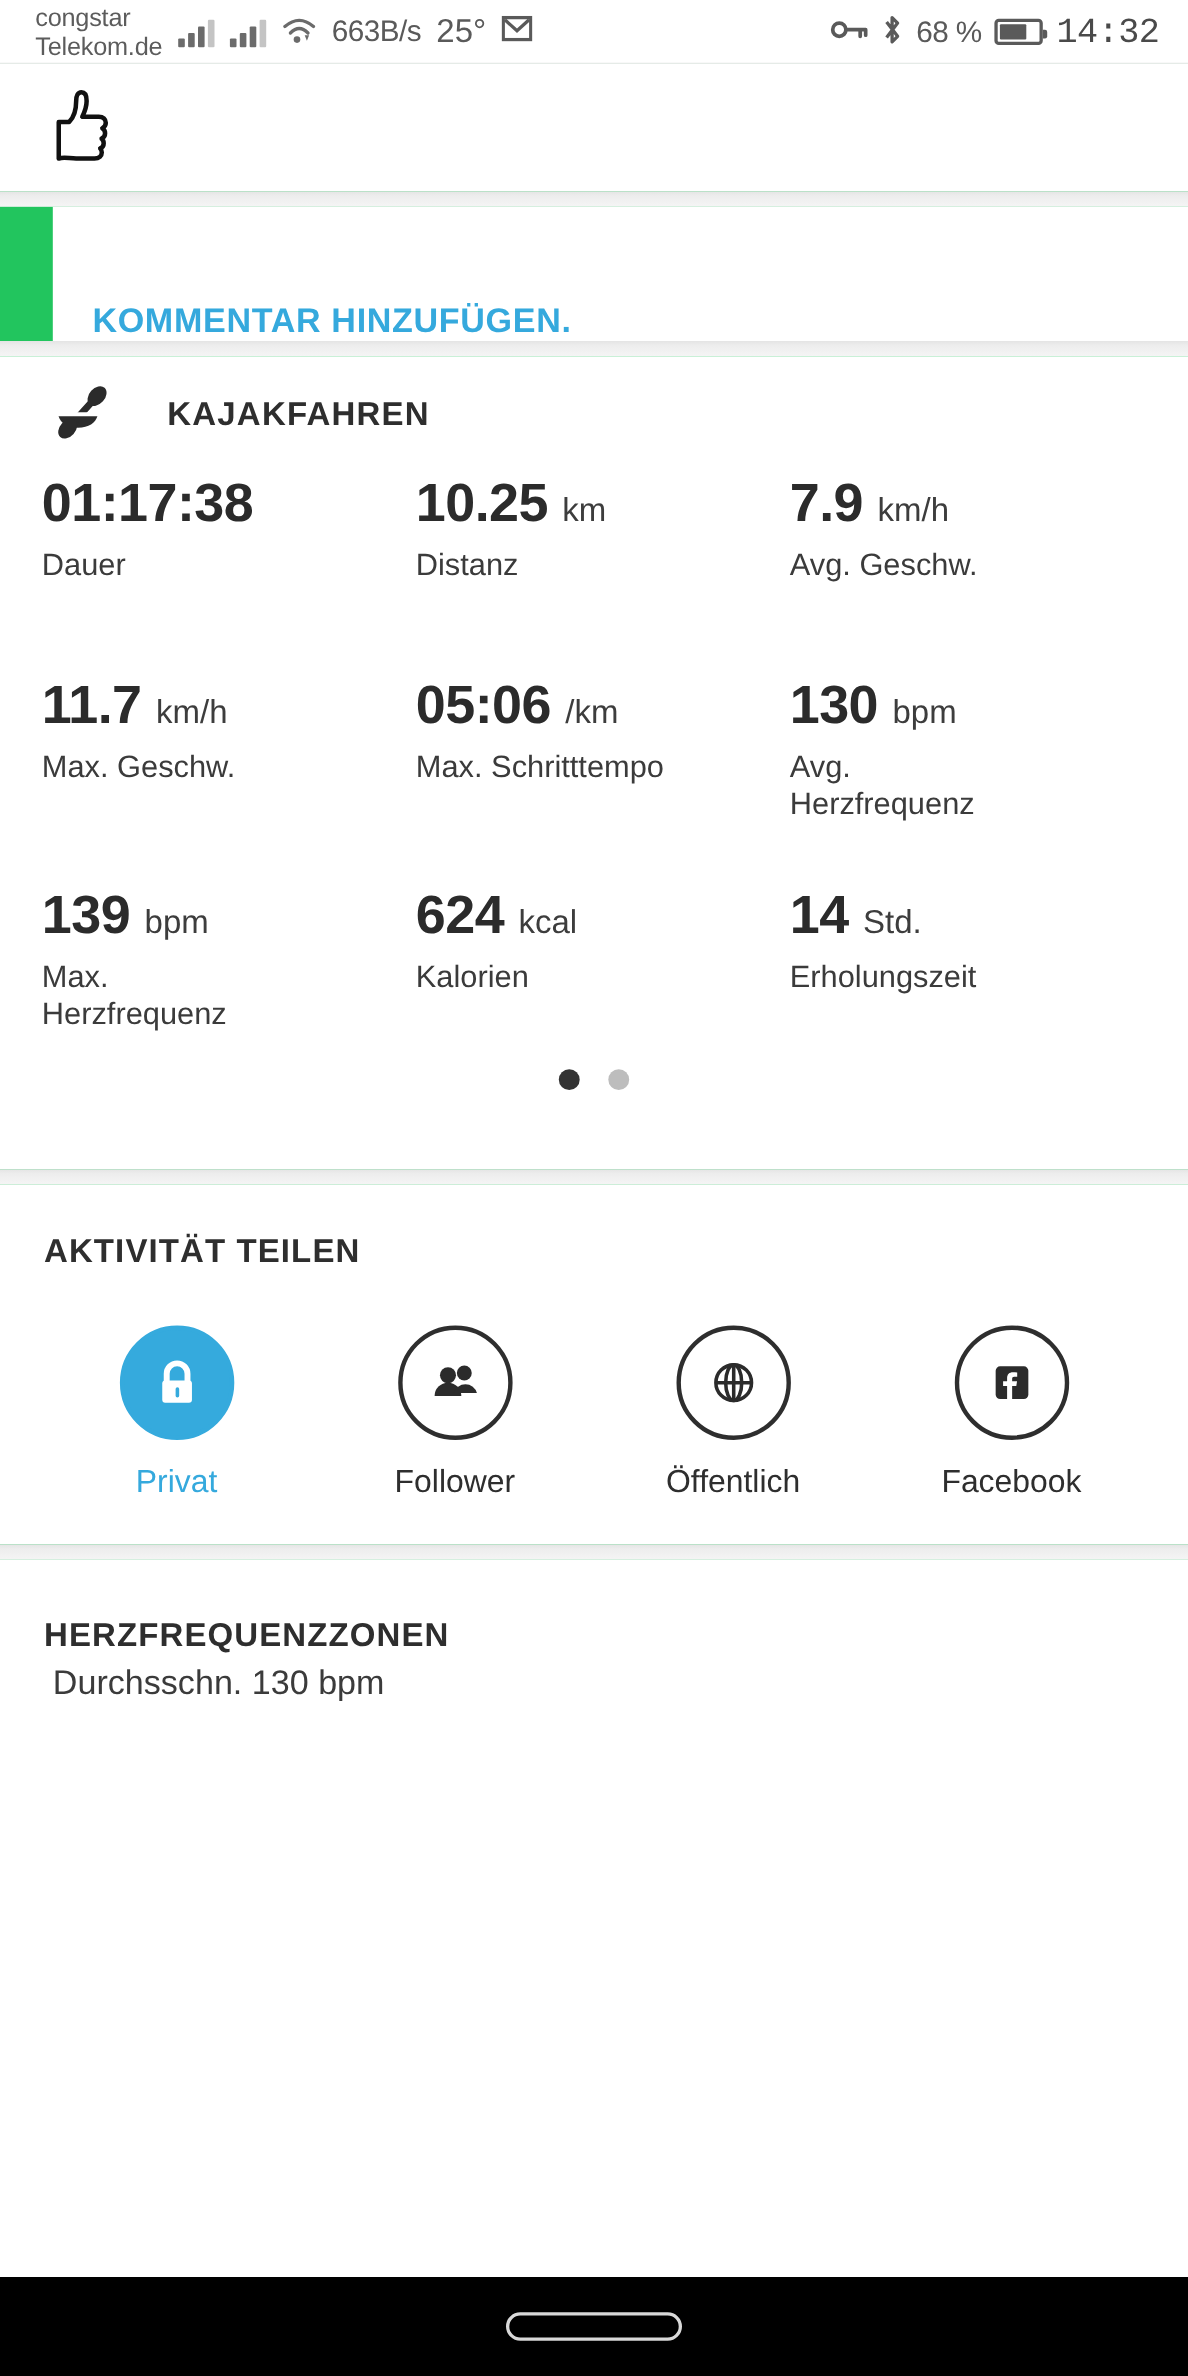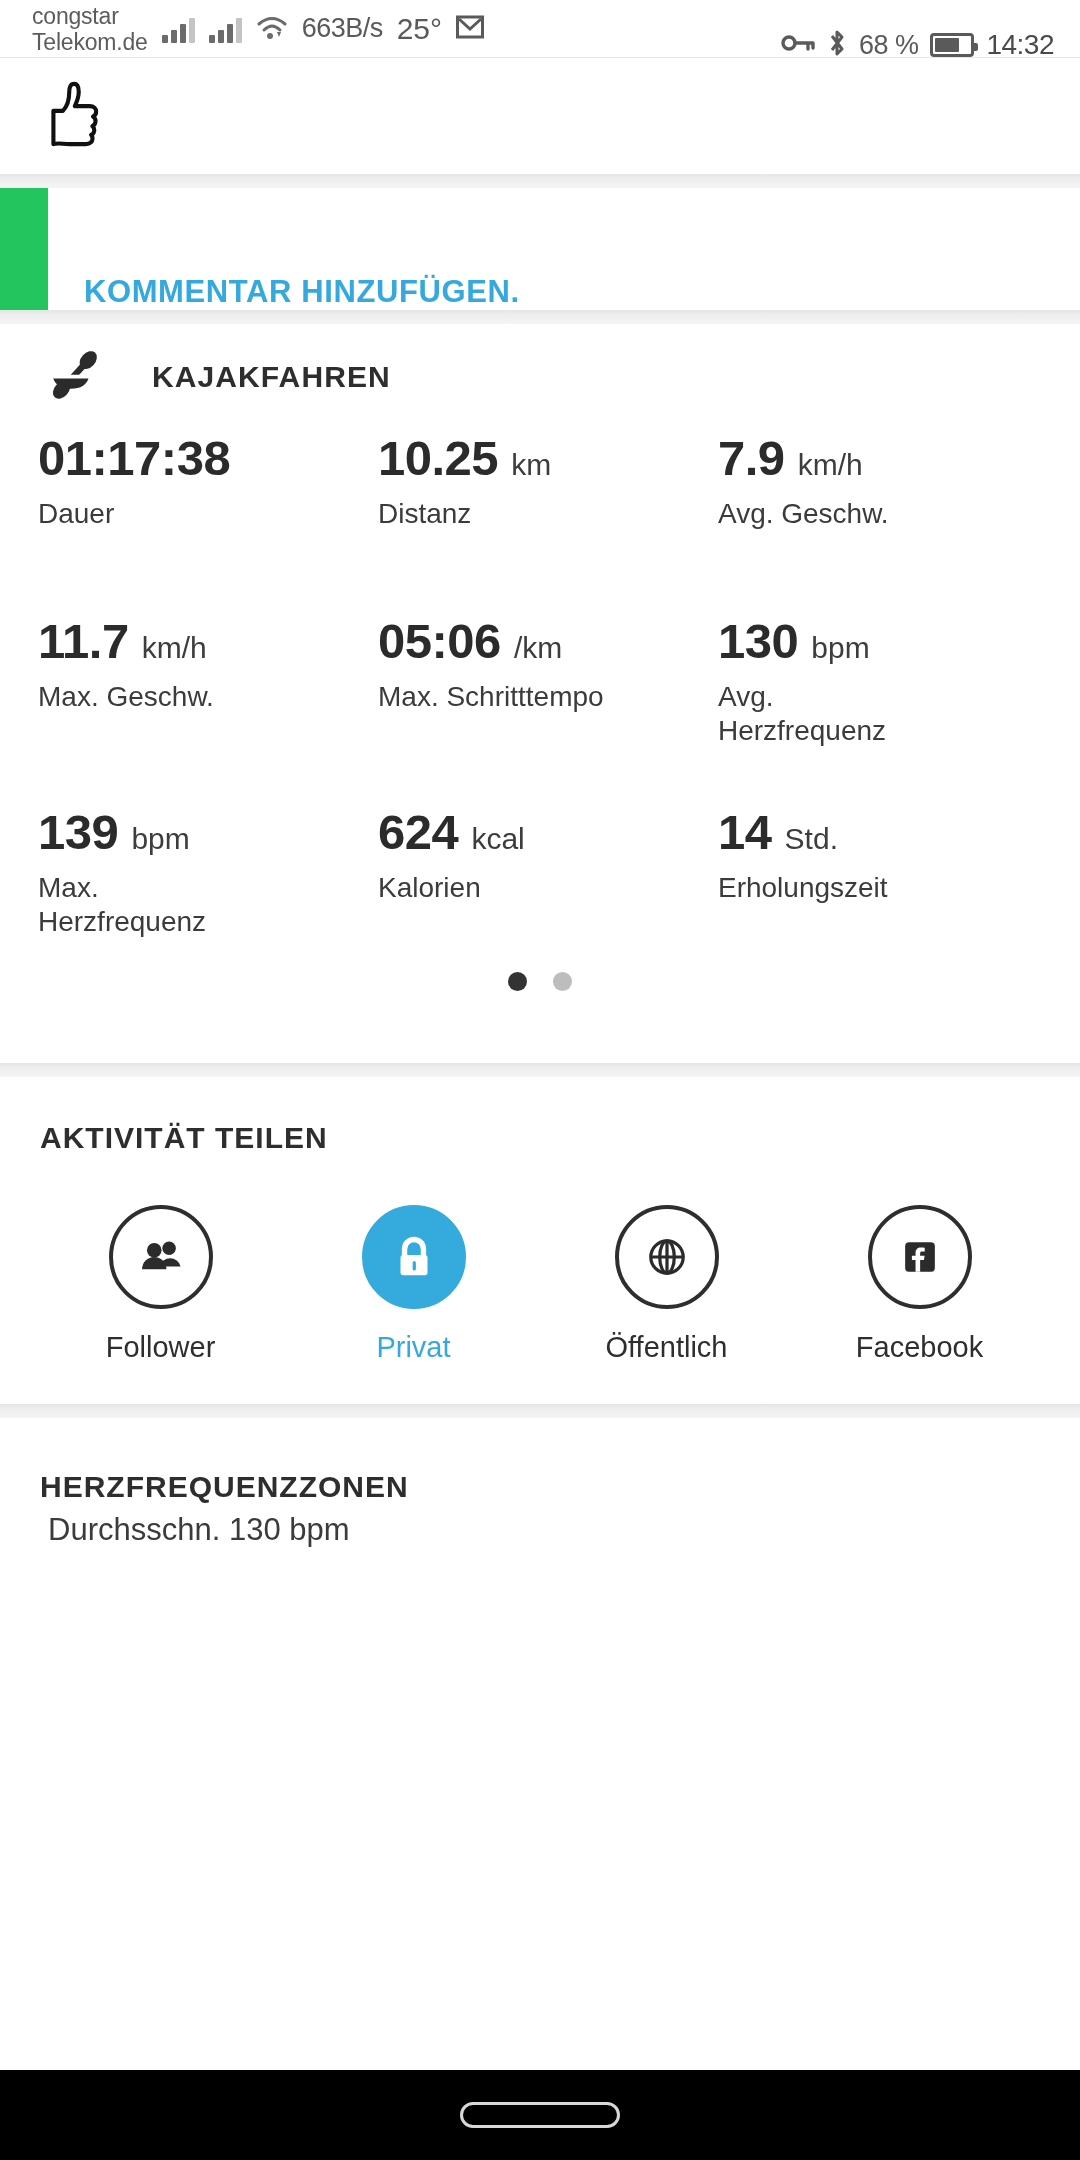--- a/index.html
+++ b/index.html
@@ -25,25 +25,25 @@
   .sig{ display:inline-flex; align-items:flex-end; gap:3px; height:28px; }
   .sig i{ display:block; width:6px; background:#6b6b6b; border-radius:1px; }
   .sig i:nth-child(1){ height:8px; }
   .sig i:nth-child(2){ height:13px; }
   .sig i:nth-child(3){ height:19px; }
   .sig i:nth-child(4){ height:25px; background:#c4c4c4; }
   .wifi{ width:32px; height:28px; position:relative; }
   .netspeed{ font-size:27px; color:#5a5a5a; letter-spacing:-0.5px; }
   .temp{ font-size:30px; color:#5a5a5a; }
   .sb-right{
-    position:absolute; right:26px; top:16px; height:58px;
+    position:absolute; right:26px; top:0; height:58px;
     display:flex; align-items:center; gap:12px;
   }
   .batt-pct{ font-size:27px; color:#5a5a5a; letter-spacing:-0.5px; }
-  .clock{ font-size:28px; color:#4a4a4a; letter-spacing:-0.5px; }
+  .clock{ font-size:32px; color:#4a4a4a; letter-spacing:-0.5px;font-family:Liberation Mono, monospace; }
   .battery{
     width:44px; height:24px; border:3px solid #5a5a5a; border-radius:4px;
     position:relative; display:flex; align-items:center; padding:2px;
   }
   .battery::after{
     content:""; position:absolute; right:-7px; top:7px;
     width:4px; height:8px; background:#5a5a5a; border-radius:0 2px 2px 0;
   }
   .battery i{ display:block; height:100%; width:68%; background:#5a5a5a; border-radius:1px; }
 
@@ -264,43 +264,43 @@
     </div>
   </div>
 
   <div class="gap"></div>
 
   <div class="card share-card">
     <div class="share-title">AKTIVITÄT TEILEN</div>
     <div class="share-items">
 
       <div class="share-item">
+        <span class="share-circle sel">
+          <svg width="54" height="54" viewBox="0 0 40 40">
+            <path d="M13 19 V14 a7 7 0 0 1 14 0 v5" stroke="#ffffff" stroke-width="4" fill="none"></path>
+            <rect x="10" y="18.5" width="20" height="15" rx="2" fill="#ffffff"></rect>
+            <rect x="19" y="23" width="2.4" height="7" rx="1.2" fill="#35aadd"></rect>
+          </svg>
+        </span>
+        <span class="share-label sel">Privat</span>
+      </div>
+
+      <div class="share-item">
         <span class="share-circle">
           <svg width="54" height="54" viewBox="0 0 40 40">
             <circle cx="15" cy="15" r="5.4" fill="#2b2b2b"></circle>
             <circle cx="26" cy="13.5" r="5" fill="#2b2b2b"></circle>
             <path d="M6 29 a9 9 0 0 1 18 0 z" fill="#2b2b2b"></path>
             <path d="M19 27 a8 8 0 0 1 15.5 0 z" fill="#2b2b2b"></path>
           </svg>
         </span>
         <span class="share-label">Follower</span>
       </div>
 
       <div class="share-item">
-        <span class="share-circle sel">
-          <svg width="54" height="54" viewBox="0 0 40 40">
-            <path d="M13 19 V14 a7 7 0 0 1 14 0 v5" stroke="#ffffff" stroke-width="4" fill="none"></path>
-            <rect x="10" y="18.5" width="20" height="15" rx="2" fill="#ffffff"></rect>
-            <rect x="19" y="23" width="2.4" height="7" rx="1.2" fill="#35aadd"></rect>
-          </svg>
-        </span>
-        <span class="share-label sel">Privat</span>
-      </div>
-
-      <div class="share-item">
         <span class="share-circle">
           <svg width="54" height="54" viewBox="0 0 40 40">
             <circle cx="20" cy="20" r="12" stroke="#2b2b2b" stroke-width="2.4" fill="none"></circle>
             <ellipse cx="20" cy="20" rx="5.4" ry="12" stroke="#2b2b2b" stroke-width="2.4" fill="none"></ellipse>
             <path d="M8 20 H32 M20 8 V32" stroke="#2b2b2b" stroke-width="2.4"></path>
           </svg>
         </span>
         <span class="share-label">Öffentlich</span>
       </div>
 

